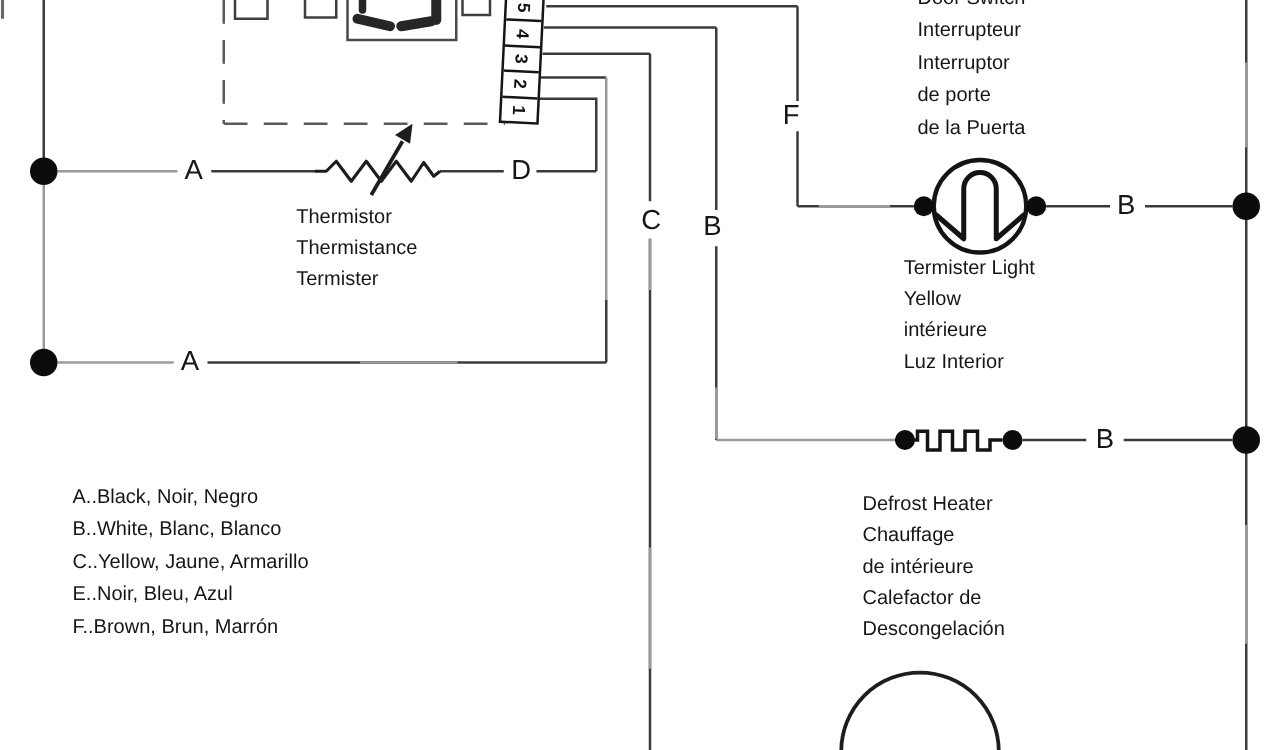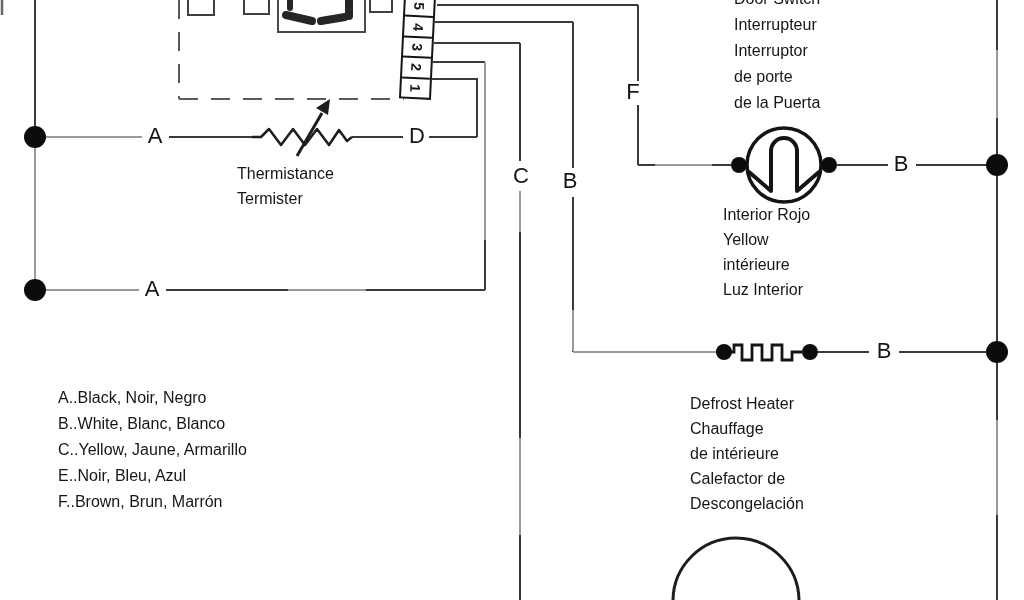--- a/index.html
+++ b/index.html
@@ -171,26 +171,27 @@
 
   <div class="tblock ds" style="left:734px;top:-14px">
     <div>Door Switch</div>
     <div>Interrupteur</div>
     <div>Interruptor</div>
     <div>de porte</div>
     <div>de la Puerta</div>
   </div>
 
   <div class="tblock" style="left:237px;top:161px">
+    <div>Thermistor</div>
     <div>Thermistance</div>
     <div>Termister</div>
   </div>
 
   <div class="tblock" style="left:723px;top:202px">
-    <div>Interior Rojo</div>
+    <div>Termister Light</div>
     <div>Yellow</div>
     <div>intérieure</div>
     <div>Luz Interior</div>
   </div>
 
   <div class="tblock" style="left:690px;top:391px">
     <div>Defrost Heater</div>
     <div>Chauffage</div>
     <div>de intérieure</div>
     <div>Calefactor de</div>

